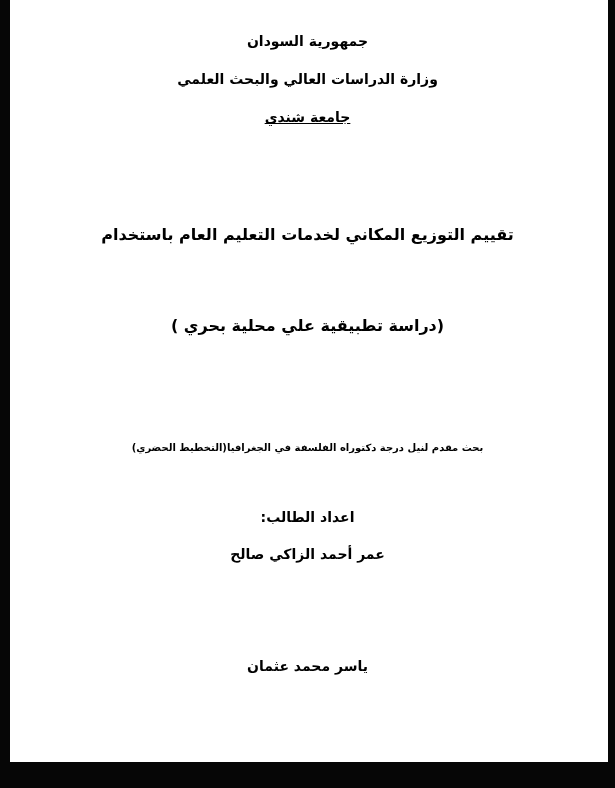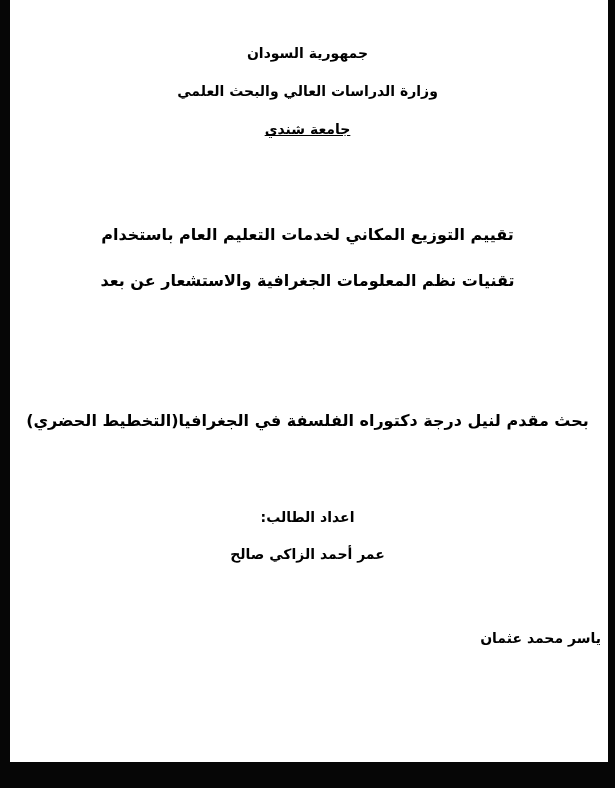--- a/index.html
+++ b/index.html
@@ -31,50 +31,50 @@
     position: absolute;
     left: 14px;
     right: 14px;
     text-align: center;
     direction: rtl;
     unicode-bidi: embed;
     color: #000000;
     font-weight: bold;
     white-space: nowrap;
   }
-  .hdr   { font-size: 14px; line-height: 21px; margin-top: 12px; }
+  .hdr   { font-size: 14px; line-height: 21px; }
   .title { font-size: 16px; line-height: 30px; letter-spacing: 0.5px; }
-  .sub   { font-size: 16px; line-height: 21px; }
+  .sub   { font-size: 10px; line-height: 21px; margin-top: 27px; }
   .info  { font-size: 14px; line-height: 21px; }
 
   .hdr-1   { top: 31px;  }
   .hdr-2   { top: 69px;  }
   .hdr-3   { top: 107px; text-decoration: underline; }
   .hdr-4   { top: 145px; }
   .title-1 { top: 220px; }
   .title-2 { top: 266px; }
   .title-3 { top: 311px; }
   .sub-1   { top: 410px; }
   .prep-label { top: 507px; }
   .student    { top: 544px; }
   .sup-label  { top: 619px; }
-  .supervisor { top: 628px; text-align: right; }
+  .supervisor { top: 656px; }
   .date-line  { top: 691px; }
 </style>
 </head>
 <body>
 
 <div class="page">
 
   <div class="txt hdr hdr-1">جمهورية السودان</div>
   <div class="txt hdr hdr-2">وزارة الدراسات العالي والبحث العلمي</div>
   <div class="txt hdr hdr-3">جامعة شندي</div>
 
   <div class="txt title title-1">تقييم التوزيع المكاني لخدمات التعليم العام باستخدام</div>
-  <div class="txt title title-2">تقنيات نظم المعلومات الجغرافية والاستشعار عن بعد</div>
+  <div class="txt title title-3">(دراسة تطبيقية علي محلية بحري )</div>
 
   <div class="txt sub sub-1">بحث مقدم لنيل درجة دكتوراه الفلسفة في الجغرافيا(التخطيط الحضري)</div>
 
   <div class="txt info student">عمر أحمد الزاكي صالح</div>
   <div class="txt info prep-label">اعداد الطالب:</div>
 
   <div class="txt info supervisor">ياسر محمد عثمان</div>
 
 
   <div class="scan-bar bar-left"></div>

